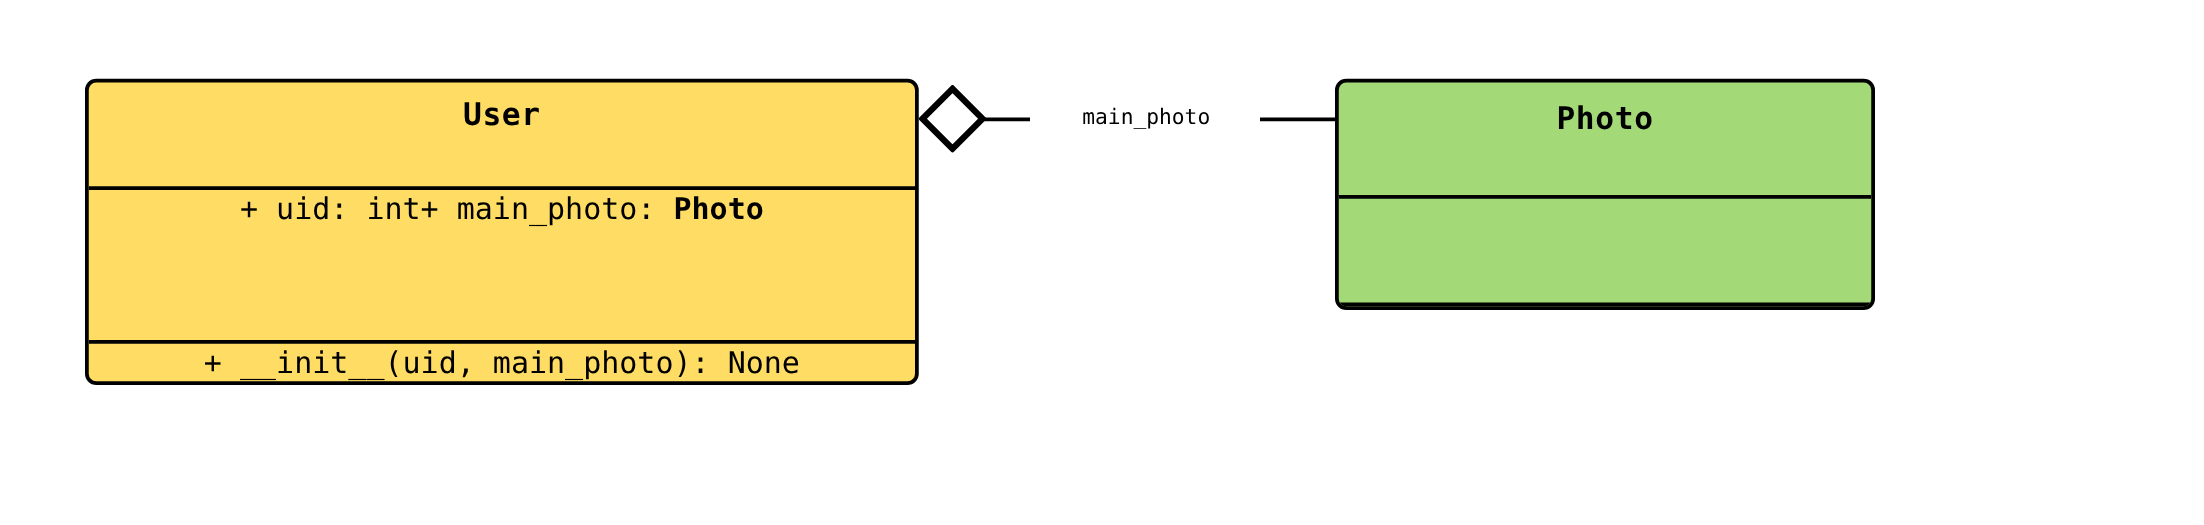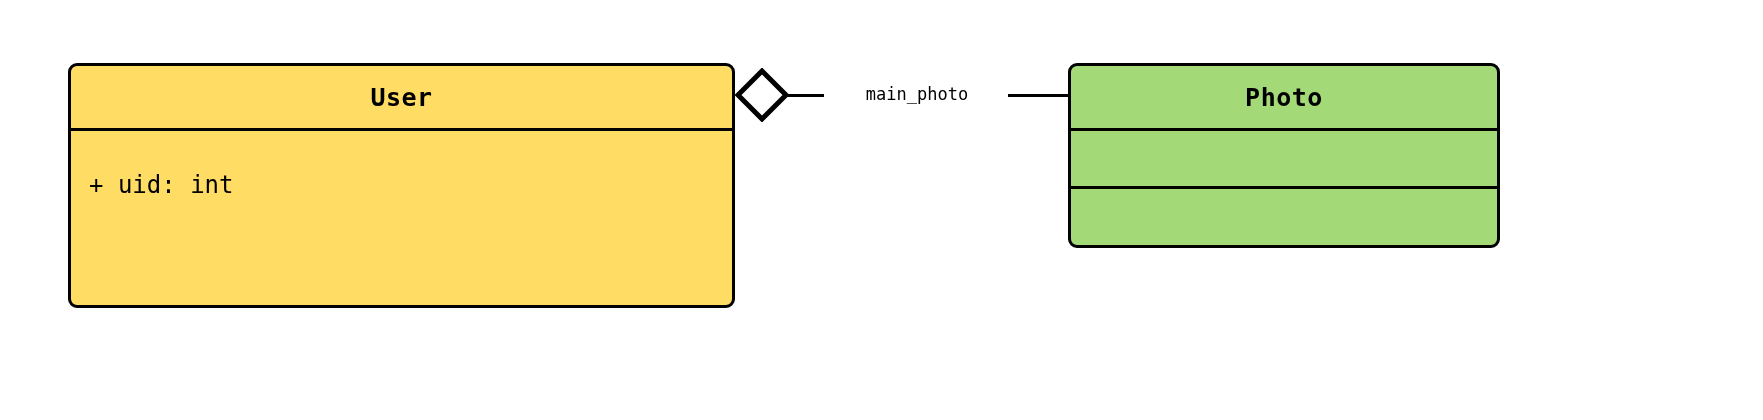--- a/index.html
+++ b/index.html
@@ -37,23 +37,24 @@
     display: flex;
     align-items: center;
     justify-content: center;
     font-weight: bold;
     font-size: 25px;
     color: #000000;
     letter-spacing: 0.5px;
   }
   .member-list {
     display: flex;
-    flex-direction: column;
+    flex-direction: row;
     justify-content: center;
     padding: 0 18px;
+    margin-top: 33px;
   }
   .member {
     font-size: 24px;
     line-height: 30px;
     color: #000000;
     white-space: pre;
   }
   .member .type-ref {
     font-weight: bold;
   }
@@ -112,20 +113,24 @@
 </style>
 </head>
 <body>
 
 <div id="canvas">
 
   <div class="uml-class" id="class-user">
     <div class="compartment c-title class-title">User</div>
     <div class="compartment c-attrs member-list">
       <div class="member"><span>+ uid: int</span></div>
+      <div class="member"><span>+ main_photo: </span><span class="type-ref">Photo</span></div>
+    </div>
+    <div class="compartment c-methods member-list">
+      <div class="member"><span>+ __init__(uid, main_photo): None</span></div>
     </div>
   </div>
 
   <svg class="assoc-diamond" viewBox="0 0 54 54">
     <polygon points="27,3 51,27 27,51 3,27" fill="#ffffff" stroke="#000000" stroke-width="5" stroke-linejoin="miter"></polygon>
   </svg>
 
   <div class="assoc-line" id="assoc-line-left"></div>
   <div class="assoc-label">main_photo</div>
   <div class="assoc-line" id="assoc-line-right"></div>

